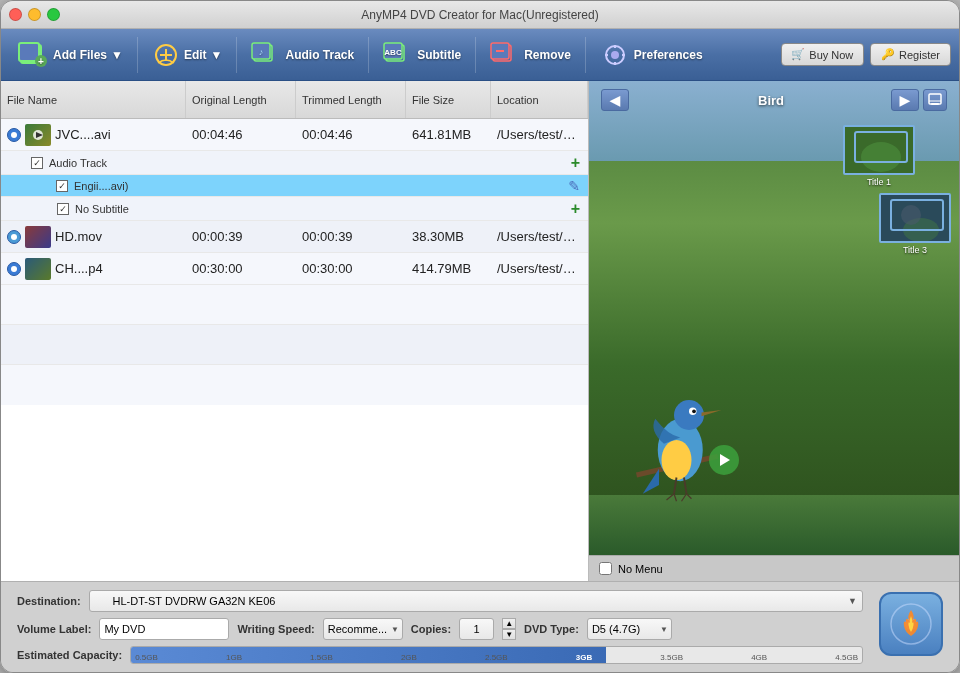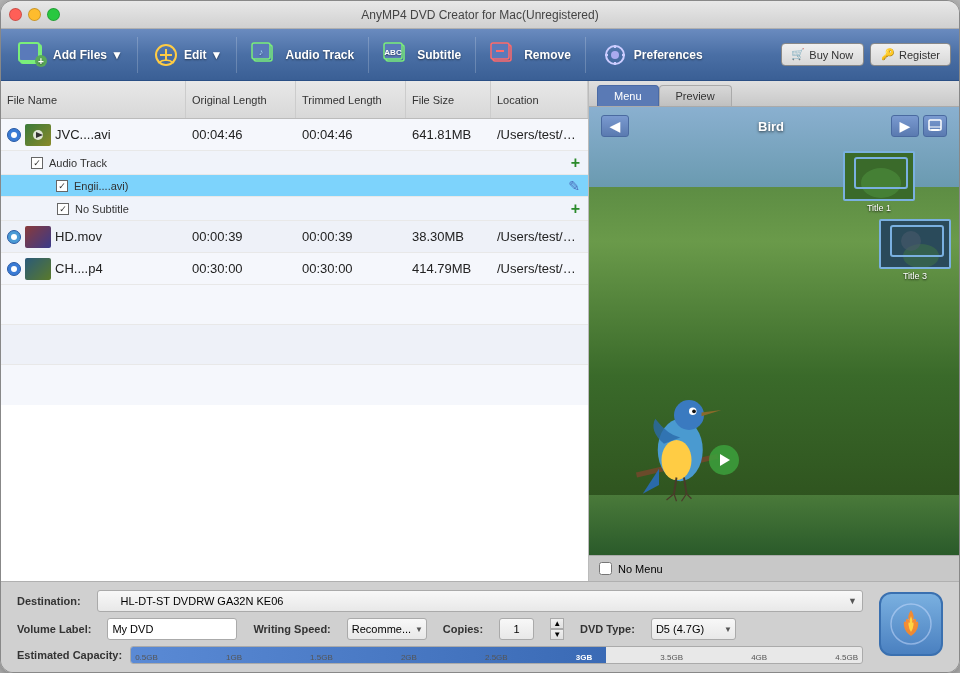--- a/index.html
+++ b/index.html
@@ -267,21 +267,21 @@
     }
 
     .no-menu-bar {
       background: #c8c8c8;
       padding: 6px 10px;
       display: flex;
       align-items: center;
       gap: 6px;
       border-top: 1px solid #aaa;
     }
-    .bottom-row { display: flex; align-items: center; gap: 16px; margin-bottom: 6px; }
+    .bottom-row { display: flex; align-items: center; gap: 8px; margin-bottom: 6px; }
     .bottom-label { font-size: 11px; color: #333; font-weight: bold; white-space: nowrap; }
     .dest-dropdown {
       flex: 1;
       height: 22px;
       border: 1px solid #aaa;
       border-radius: 3px;
       background: linear-gradient(to bottom, #f8f8f8, #e8e8e8);
       padding: 0 23px;
       font-size: 11px;
       appearance: none;
@@ -534,24 +534,20 @@
           <div class="file-row-cell">/Users/test/Desktop/...</div>
         </div>
 
         <div style="height: 40px; background: #f5f7fc; border-bottom: 1px solid #e8e8e8;"></div>
         <div style="height: 40px; background: #eef1f8; border-bottom: 1px solid #e8e8e8;"></div>
         <div style="height: 40px; background: #f5f7fc;"></div>
       </div>
     </div>
 
     <div class="preview-panel">
-      <div class="preview-tabs">
-        <div class="preview-tab active">Menu</div>
-        <div class="preview-tab inactive">Preview</div>
-      </div>
 
       <div class="preview-content">
 
         <div class="bird-bg"></div>
 
         <div style="position:absolute;top:0;left:0;right:0;height:80px;background:linear-gradient(to bottom,#8ab0d0,#6a9ab0);"></div>
 
         <div style="position:absolute;bottom:0;left:0;right:0;height:60px;background:linear-gradient(to bottom,#4a7a3a,#2a5a2a);"></div>
 
         <svg style="position:absolute;bottom:30px;left:5px;width:160px;height:250px;" viewBox="0 0 100 200">

